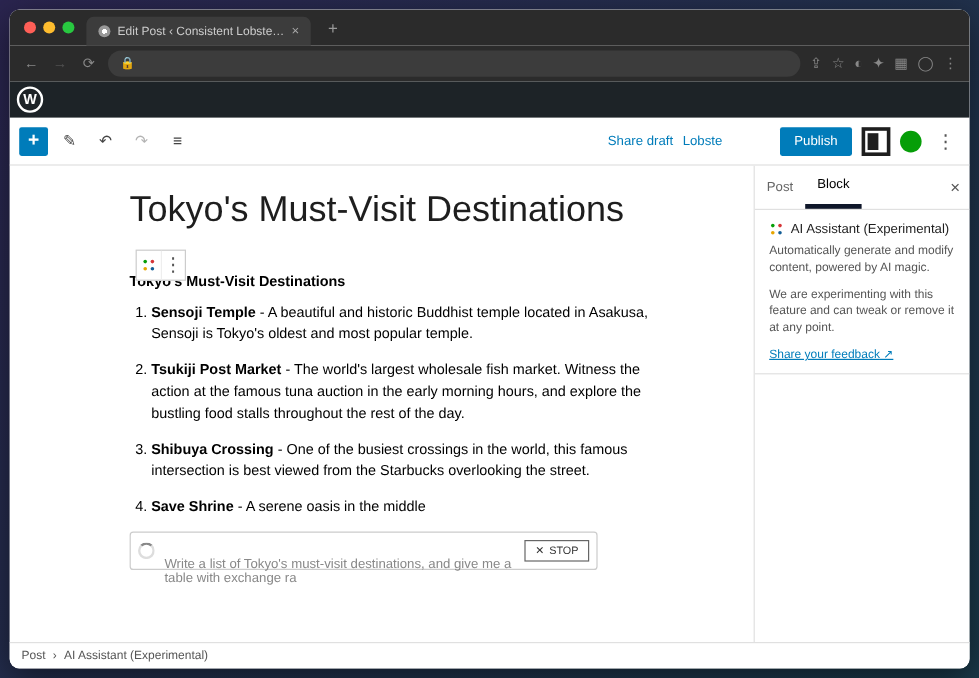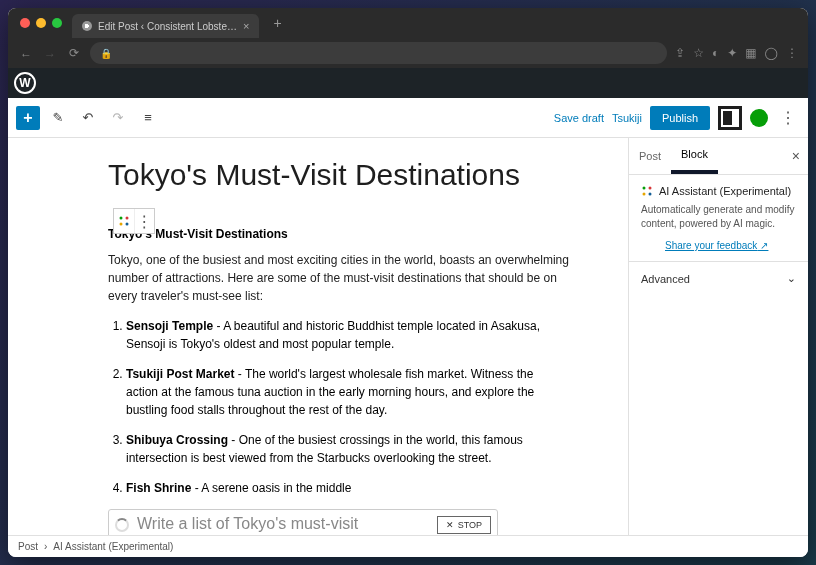--- a/index.html
+++ b/index.html
@@ -18,50 +18,50 @@
   .nav-icon { width: 16px; height: 16px; color: #888; font-size: 12px; display: flex; align-items: center; justify-content: center; }
   .url-input { flex: 1; background: #3c3c3c; border-radius: 12px; height: 22px; display: flex; align-items: center; padding: 0 10px; color: #bbb; font-size: 10px; gap: 6px; }
   .url-icons { display: flex; gap: 8px; color: #888; font-size: 12px; }
   .wp-bar { height: 30px; background: #1d2327; display: flex; align-items: center; padding: 0 6px; }
   .wp-logo { width: 22px; height: 22px; border-radius: 50%; border: 2px solid #fff; display: flex; align-items: center; justify-content: center; color: #fff; font-size: 12px; font-weight: bold; }
   .editor-top { height: 40px; border-bottom: 1px solid #e0e0e0; display: flex; align-items: center; padding: 0 8px; }
   .add-btn { width: 24px; height: 24px; background: #007cba; color: #fff; display: flex; align-items: center; justify-content: center; border-radius: 2px; font-size: 16px; font-weight: bold; }
   .tool-icon { width: 24px; height: 24px; display: flex; align-items: center; justify-content: center; color: #444; font-size: 13px; margin-left: 6px; }
   .top-right { margin-left: auto; display: flex; align-items: center; gap: 8px; }
   .link-btn { color: #007cba; font-size: 11px; background: none; border: none; }
-  .publish-btn { background: #007cba; color: #fff; border: none; padding: 6px 12px; font-size: 11px; border-radius: 2px; }
+  .publish-btn { background: #007cba; color: #fff; border: none; padding: 6px 12px; font-size: 11px; border-radius: 2px; margin-left: 40px; }
   .sidebar-toggle { width: 24px; height: 24px; background: #1e1e1e; display: flex; align-items: center; justify-content: center; }
   .sidebar-toggle svg { fill: #fff; }
   .jetpack-dot { width: 18px; height: 18px; background: #069e08; border-radius: 50%; }
   .dots-btn { color: #555; font-size: 16px; padding: 0 4px; }
   .main-area { flex: 1; display: flex; overflow: hidden; }
   .content { flex: 1; overflow-y: auto; padding: 20px 40px 10px 100px; position: relative; }
   .post-title { font-size: 30px; font-weight: 400; line-height: 1.15; color: #1e1e1e; margin-bottom: 16px; }
   .floating-block { position: absolute; top: 70px; left: 105px; width: 42px; height: 26px; background: #fff; border: 1px solid #ccc; display: flex; }
   .fb-left { flex:1; display:flex; align-items:center; justify-content:center; }
   .fb-left svg { width:12px; height:12px; }
   .fb-right { flex:1; display:flex; align-items:center; justify-content:center; color:#555; border-left:1px solid #eee; }
   .subhead { font-size: 12px; font-weight: bold; margin-bottom: 10px; }
   .para { font-size: 12px; line-height: 1.5; color: #222; margin-bottom: 12px; }
   .ol { list-style: decimal; padding-left: 18px; }
   .ol li { font-size: 12px; line-height: 1.5; margin-bottom: 12px; padding-right: 30px; }
   .ai-input-row { margin-top: 6px; border: 1px solid #ccc; border-radius: 3px; height: 32px; display: flex; align-items: center; padding: 0 6px; gap: 8px; width: 390px; }
   .spinner { width: 14px; height: 14px; border: 2px solid #ddd; border-top-color: #888; border-radius: 50%; }
-  .ai-text { flex: 1; font-size: 16px; color: #888; margin-top: 35px; }
+  .ai-text { flex: 1; font-size: 11px; color: #888; margin-top: 35px; }
   .stop-btn { border: 1px solid #666; background: #fff; font-size: 9px; padding: 3px 8px; display: flex; align-items: center; gap: 4px; color: #333; }
   .sidebar { width: 180px; border-left: 1px solid #e0e0e0; display: flex; flex-direction: column; font-size: 11px; }
   .side-tabs { display: flex; border-bottom: 1px solid #e0e0e0; align-items: center; }
   .side-tab { padding: 10px 10px; color: #666; }
   .side-tab.active { color: #000; border-bottom: 4px solid #0f172a; font-weight: 500; }
   .side-close { margin-left: auto; padding: 0 8px; color: #555; font-size: 14px; }
   .panel { padding: 10px 12px; border-bottom: 1px solid #e0e0e0; }
   .panel-head { display: flex; align-items: center; gap: 6px; font-size: 11px; color: #1e1e1e; margin-bottom: 6px; }
   .panel-head svg { width: 12px; height: 12px; }
   .panel-desc { font-size: 10px; color: #555; line-height: 1.4; margin-bottom: 8px; }
-  .feedback-link { color: #007cba; font-size: 10px; text-decoration: underline; margin-left: 24px; }
+  .feedback-link { color: #007cba; font-size: 10px; text-decoration: underline; }
   .adv-row { padding: 10px 12px; display: flex; justify-content: space-between; align-items: center; font-size: 11px; color: #333; }
   .footer { height: 22px; background: #fff; border-top: 1px solid #e0e0e0; display: flex; align-items: center; padding: 0 10px; font-size: 10px; color: #555; gap: 6px; }
 </style>
 </head>
 <body>
 
 <div class="window">
   <div class="title-bar">
     <div class="traffic">
       <div class="dot red"></div>
@@ -98,22 +98,22 @@
     <div class="wp-logo">W</div>
   </div>
 
   <div class="editor-top">
     <div class="add-btn">+</div>
     <div class="tool-icon">✎</div>
     <div class="tool-icon">↶</div>
     <div class="tool-icon" style="opacity:.4">↷</div>
     <div class="tool-icon">≡</div>
     <div class="top-right">
-      <button class="link-btn">Save draft</button>
-      <button class="link-btn">Tsukiji</button>
+      <button class="link-btn">Share draft</button>
+      <button class="link-btn">Lobste</button>
       <button class="publish-btn">Publish</button>
       <div class="sidebar-toggle">
         <svg viewBox="0 0 24 24">
             <rect x="4" y="4" width="16" height="16" fill="none" stroke="#fff" stroke-width="2"></rect>
             <rect x="14" y="4" width="6" height="16" fill="#fff"></rect>
           </svg>
       </div>
       <div class="jetpack-dot"></div>
       <div class="dots-btn">⋮</div>
     </div>
@@ -128,26 +128,25 @@
               <circle cx="4" cy="4" r="2" fill="#069e08"></circle>
               <circle cx="12" cy="4" r="2" fill="#d63638"></circle>
               <circle cx="4" cy="12" r="2" fill="#e6a500"></circle>
               <circle cx="12" cy="12" r="2" fill="#135e96"></circle>
             </svg>
         </div>
         <div class="fb-right">⋮</div>
       </div>
       <div style="height:18px"></div>
       <p class="subhead">Tokyo's Must-Visit Destinations</p>
-      <p class="para">Tokyo, one of the busiest and most exciting cities in the world, boasts an overwhelming number of attractions. Here are some of the must-visit destinations that should be on every traveler's must-see list:</p>
       <ol class="ol">
         <li><b>Sensoji Temple</b><span> - A beautiful and historic Buddhist temple located in Asakusa, Sensoji is Tokyo's oldest and most popular temple.</span></li>
         <li><b>Tsukiji Post Market</b><span> - The world's largest wholesale fish market. Witness the action at the famous tuna auction in the early morning hours, and explore the bustling food stalls throughout the rest of the day.</span></li>
         <li><b>Shibuya Crossing</b><span> - One of the busiest crossings in the world, this famous intersection is best viewed from the Starbucks overlooking the street.</span></li>
-        <li><b>Fish Shrine</b><span> - A serene oasis in the middle</span></li>
+        <li><b>Save Shrine</b><span> - A serene oasis in the middle</span></li>
       </ol>
       <div class="ai-input-row">
         <div class="spinner"></div>
         <div class="ai-text">Write a list of Tokyo's must-visit destinations, and give me a table with exchange ra</div>
         <button class="stop-btn">
             <span>✕</span>
             <span>STOP</span>
           </button>
       </div>
     </div>
@@ -162,25 +161,22 @@
         <div class="panel-head">
           <svg viewBox="0 0 16 16">
               <circle cx="4" cy="4" r="2" fill="#069e08"></circle>
               <circle cx="12" cy="4" r="2" fill="#d63638"></circle>
               <circle cx="4" cy="12" r="2" fill="#e6a500"></circle>
               <circle cx="12" cy="12" r="2" fill="#135e96"></circle>
             </svg>
           <span>AI Assistant (Experimental)</span>
         </div>
         <p class="panel-desc">Automatically generate and modify content, powered by AI magic.</p>
+        <p class="panel-desc">We are experimenting with this feature and can tweak or remove it at any point.</p>
         <a class="feedback-link"><span>Share your feedback</span> ↗</a>
-      </div>
-      <div class="adv-row">
-        <span>Advanced</span>
-        <span>⌄</span>
       </div>
     </div>
   </div>
 
   <div class="footer">
     <span>Post</span>
     <span>›</span>
     <span>AI Assistant (Experimental)</span>
   </div>
 </div>

